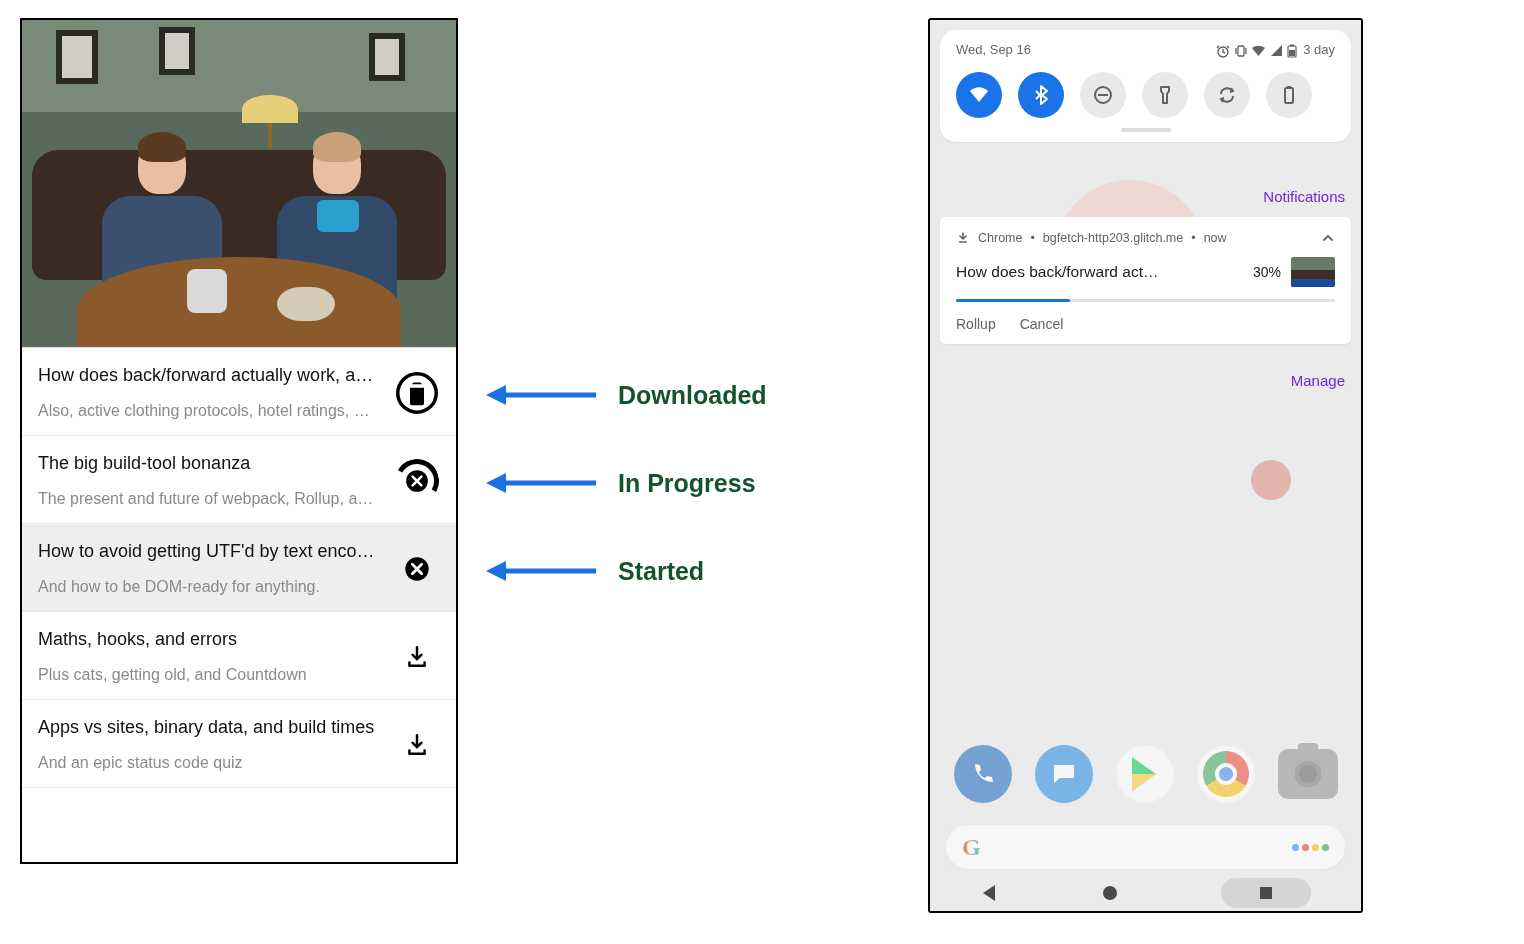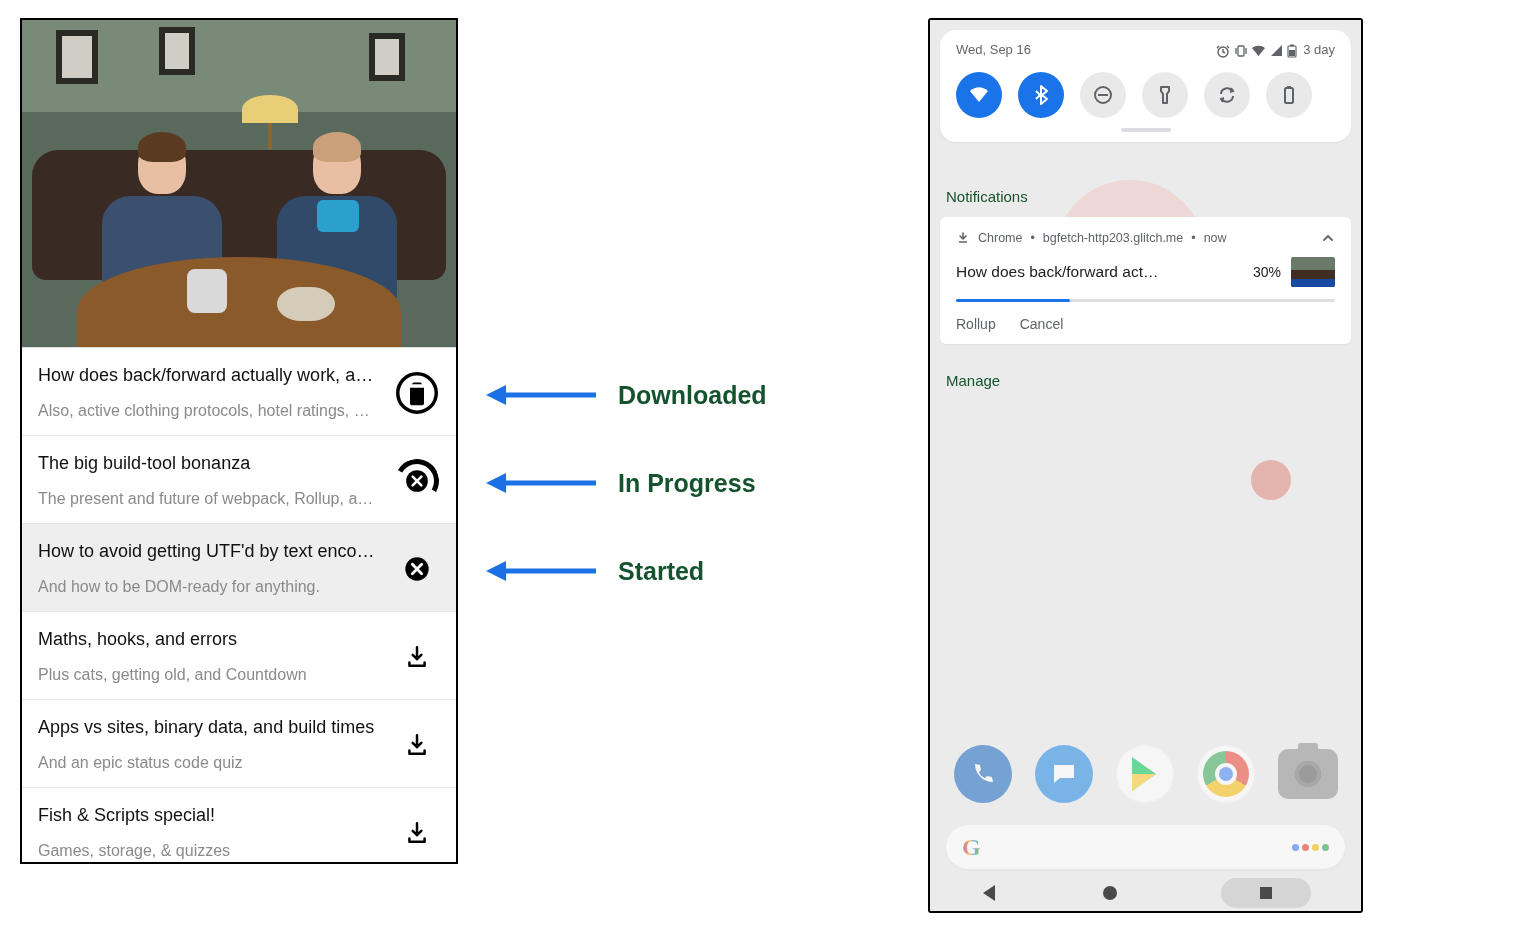--- a/index.html
+++ b/index.html
@@ -114,21 +114,21 @@
   .qs-icons-row{ display:flex; gap:16px; margin-top:14px; }
   .qs-btn{
     width:46px; height:46px; border-radius:50%;
     display:flex; align-items:center; justify-content:center;
     background:#e9e9e9; color:#5f6368;
   }
   .qs-btn.on{ background:#1a73e8; color:#fff; }
   .qs-handle{ width:50px; height:4px; background:#dadce0; border-radius:3px; margin:10px auto 0; }
 
   .shade-area{ position:absolute; left:10px; right:10px; top:158px; }
-  .section-label{ font-size:15px; color:#14532d; font-weight:500; padding:10px 6px 12px; }
+  .section-label{ font-size:15px; color:#6d28d9; font-weight:500; padding:10px 6px 12px;text-align:right; }
 
   .notif-card{
     background:#fff; border-radius:6px; padding:14px 16px 12px;
     box-shadow:0 1px 2px rgba(0,0,0,.06);
   }
   .notif-head{ display:flex; align-items:center; gap:8px; font-size:12.5px; color:#5f6368; }
   .notif-head .chev{ margin-left:auto; }
   .notif-body{ display:flex; align-items:center; gap:10px; margin-top:12px; }
   .notif-title{ flex:1; font-size:15.5px; color:#202124; white-space:nowrap; overflow:hidden; text-overflow:ellipsis; }
   .notif-pct{ font-size:14px; color:#202124; }
@@ -252,31 +252,20 @@
         <div class="ep-action">
           <svg width="26" height="26">
             <use href="#i-download" width="26" height="26"></use>
           </svg>
         </div>
       </div>
       <div class="ep-row">
         <div class="ep-text">
           <div class="ep-title">Apps vs sites, binary data, and build times</div>
           <div class="ep-sub">And an epic status code quiz</div>
-        </div>
-        <div class="ep-action">
-          <svg width="26" height="26">
-            <use href="#i-download" width="26" height="26"></use>
-          </svg>
-        </div>
-      </div>
-      <div class="ep-row">
-        <div class="ep-text">
-          <div class="ep-title">Fish &amp; Scripts special!</div>
-          <div class="ep-sub">Games, storage, &amp; quizzes</div>
         </div>
         <div class="ep-action">
           <svg width="26" height="26">
             <use href="#i-download" width="26" height="26"></use>
           </svg>
         </div>
       </div>
     </div>
 </div>
 

